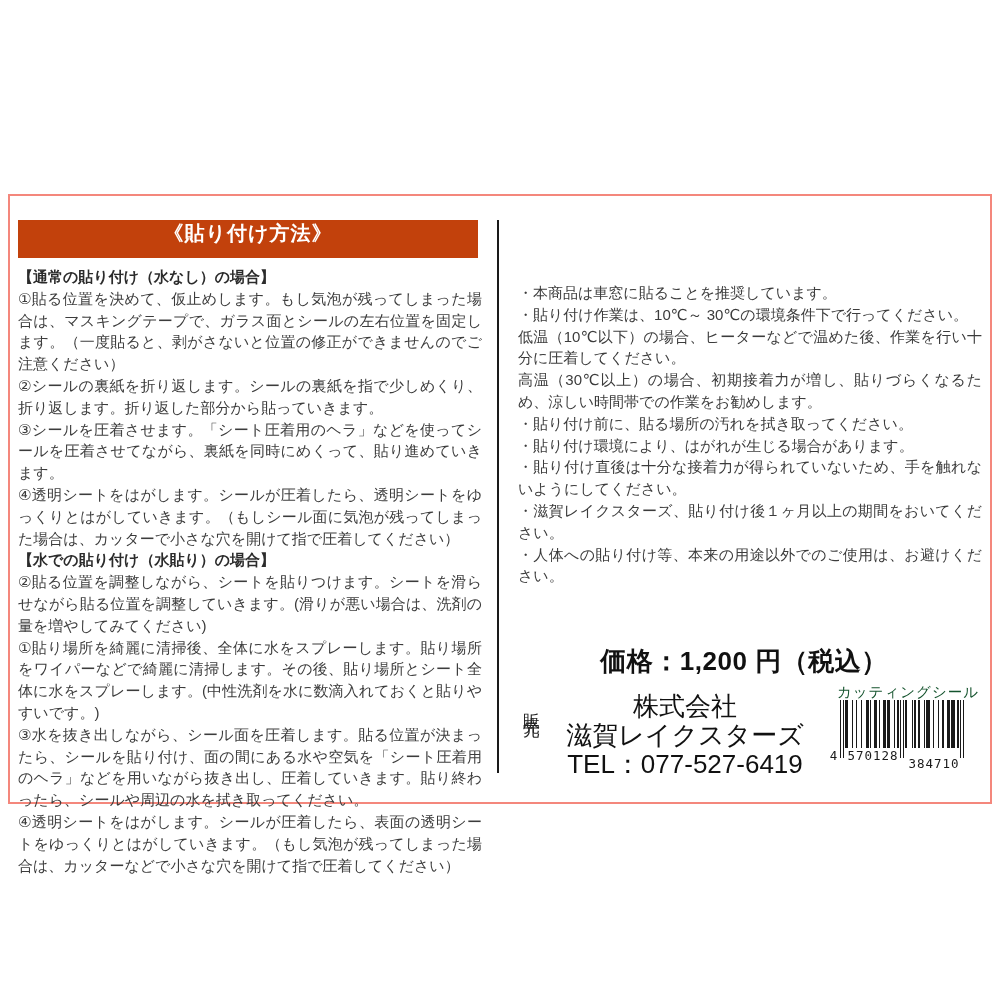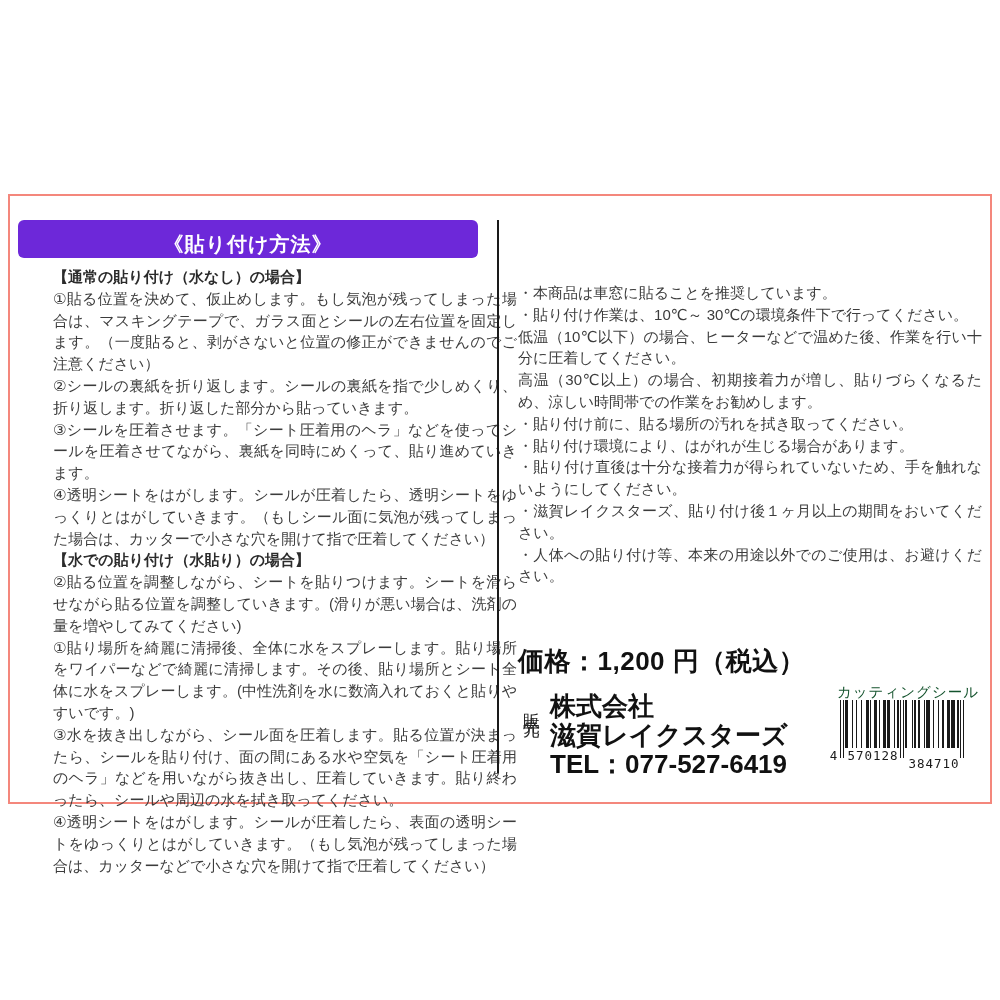--- a/index.html
+++ b/index.html
@@ -6,57 +6,58 @@
   body{
     width:1000px;height:1000px;position:relative;overflow:hidden;
     font-family:"Liberation Sans","DejaVu Sans",sans-serif;
     -webkit-font-smoothing:antialiased;
   }
   .sheet{
     position:absolute;left:8px;top:194px;width:984px;height:610px;
     border:2px solid #f4877c;box-sizing:border-box;background:#ffffff;
   }
   .header-bar{
-    position:absolute;height:38px;width:460px;background:#6d28d9;
-    color:#ffffff;display:flex;align-items:flex-end;justify-content:center;
-    font-size:20px;font-weight:bold;letter-spacing:1px;border-radius:6px;
+    position:absolute;height:38px;width:460px;background:#c2410c;
+    color:#ffffff;display:flex;align-items:flex-start;justify-content:center;
+    font-size:20px;font-weight:bold;letter-spacing:1px;
   }
   .bar-left{left:8px;top:24px;}
   .bar-right{left:508px;top:24px;}
   .colname{white-space:nowrap;}
   .textflow{
     position:absolute;width:464px;color:#3c3c3c;font-size:15px;
     line-height:21.8px;text-align:justify;
   }
-  .text-left{left:8px;top:70px;margin-left:35px;}
+  .text-left{left:8px;top:70px;}
   .text-right{left:508px;top:86px;}
   .tblock{margin:0;}
   .tblock.heading{font-weight:bold;color:#2b2b2b;}
   .divider{
     position:absolute;left:487px;top:24px;width:1.5px;height:553px;
     background:#1a1a1a;
   }
   .price{
-    position:absolute;left:508px;top:448px;width:452px;text-align:left;
+    position:absolute;left:508px;top:448px;width:452px;text-align:center;
     font-size:26px;font-weight:bold;color:#111111;letter-spacing:0.5px;
     white-space:nowrap;
   }
   .product-label{
     position:absolute;left:820px;top:487px;width:156px;text-align:center;
     font-size:14.5px;color:#14532d;letter-spacing:1px;white-space:nowrap;
   }
   .seller{
     position:absolute;left:510px;top:503px;height:86px;
     writing-mode:vertical-rl;text-orientation:upright;
     font-size:17px;color:#222222;letter-spacing:5px;
   }
   .company{
     position:absolute;left:540px;top:496px;width:270px;
-    font-size:26px;font-weight:bold;color:#111111;line-height:29px;
+    font-size:26px;font-weight:normal;color:#111111;line-height:29px;
     white-space:nowrap;
+    text-align:center;
   }
   .barcode{
     position:absolute;left:818px;top:504px;width:146px;height:68px;
   }
   .barcode svg{position:absolute;left:12px;top:0;}
   .bc-digits{
     position:absolute;left:0;top:48px;width:146px;height:16px;
     font-family:"DejaVu Sans Mono","Liberation Mono",monospace;
     font-size:12.5px;color:#1a1a1a;
   }

